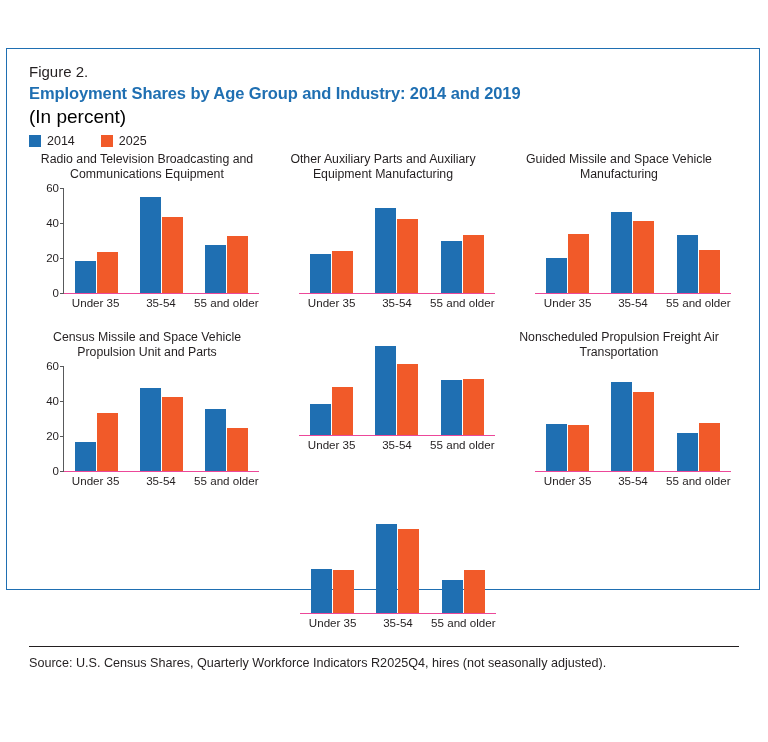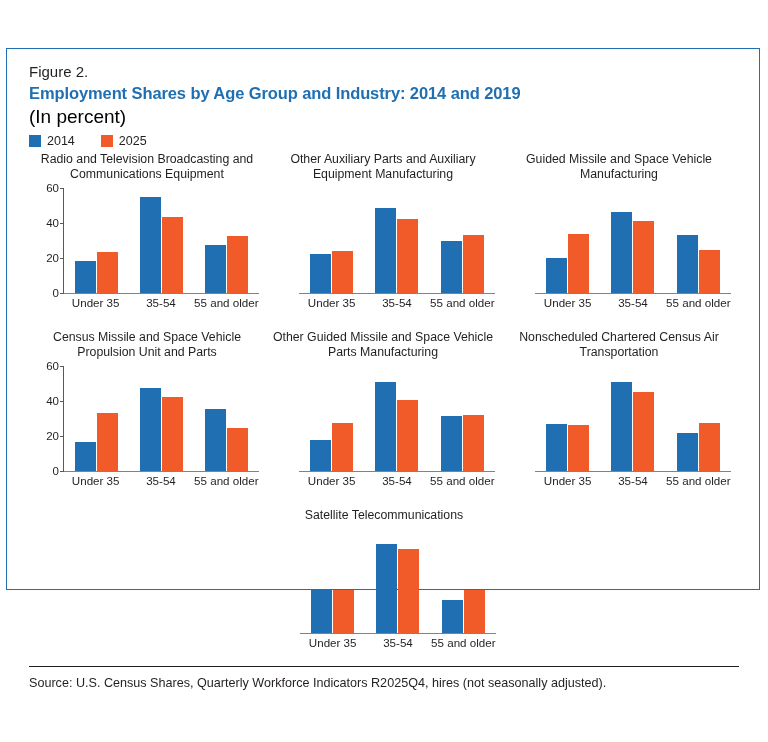--- a/index.html
+++ b/index.html
@@ -310,21 +310,20 @@
             </div>
             <div class="cat-labels">
               <span class="cat">Under 35</span>
               <span class="cat">35-54</span>
               <span class="cat">55 and older</span>
             </div>
           </div>
         </div>
 
         <div class="panel">
-          <div class="panel-title">Other Guided Missile and Space Vehicle Parts Manufacturing</div>
           <div class="plot-wrap">
             <div class="axis-area noaxis">
               <div class="bars">
                 <div class="group">
                   <div class="bar b2014" style="height:29.2%"></div>
                   <div class="bar b2024" style="height:45.8%"></div>
                 </div>
                 <div class="group">
                   <div class="bar b2014" style="height:85.0%"></div>
                   <div class="bar b2024" style="height:67.5%"></div>
@@ -337,21 +336,21 @@
             </div>
             <div class="cat-labels">
               <span class="cat">Under 35</span>
               <span class="cat">35-54</span>
               <span class="cat">55 and older</span>
             </div>
           </div>
         </div>
 
         <div class="panel">
-          <div class="panel-title">Nonscheduled Chartered Census Air Transportation</div>
+          <div class="panel-title">Nonscheduled Propulsion Freight Air Transportation</div>
           <div class="plot-wrap">
             <div class="axis-area noaxis">
               <div class="bars">
                 <div class="group">
                   <div class="bar b2014" style="height:45.0%"></div>
                   <div class="bar b2024" style="height:44.2%"></div>
                 </div>
                 <div class="group">
                   <div class="bar b2014" style="height:85.0%"></div>
                   <div class="bar b2024" style="height:75.0%"></div>
@@ -367,21 +366,20 @@
               <span class="cat">35-54</span>
               <span class="cat">55 and older</span>
             </div>
           </div>
         </div>
 
       </div>
 
       <div class="row row-center" style="margin-top:14px">
         <div class="panel">
-          <div class="panel-title" style="height:18px">Satellite Telecommunications</div>
           <div class="plot-wrap" style="height:128px">
             <div class="axis-area noaxis">
               <div class="bars">
                 <div class="group">
                   <div class="bar b2014" style="height:41.7%"></div>
                   <div class="bar b2024" style="height:40.8%"></div>
                 </div>
                 <div class="group">
                   <div class="bar b2014" style="height:85.0%"></div>
                   <div class="bar b2024" style="height:80.0%"></div>

